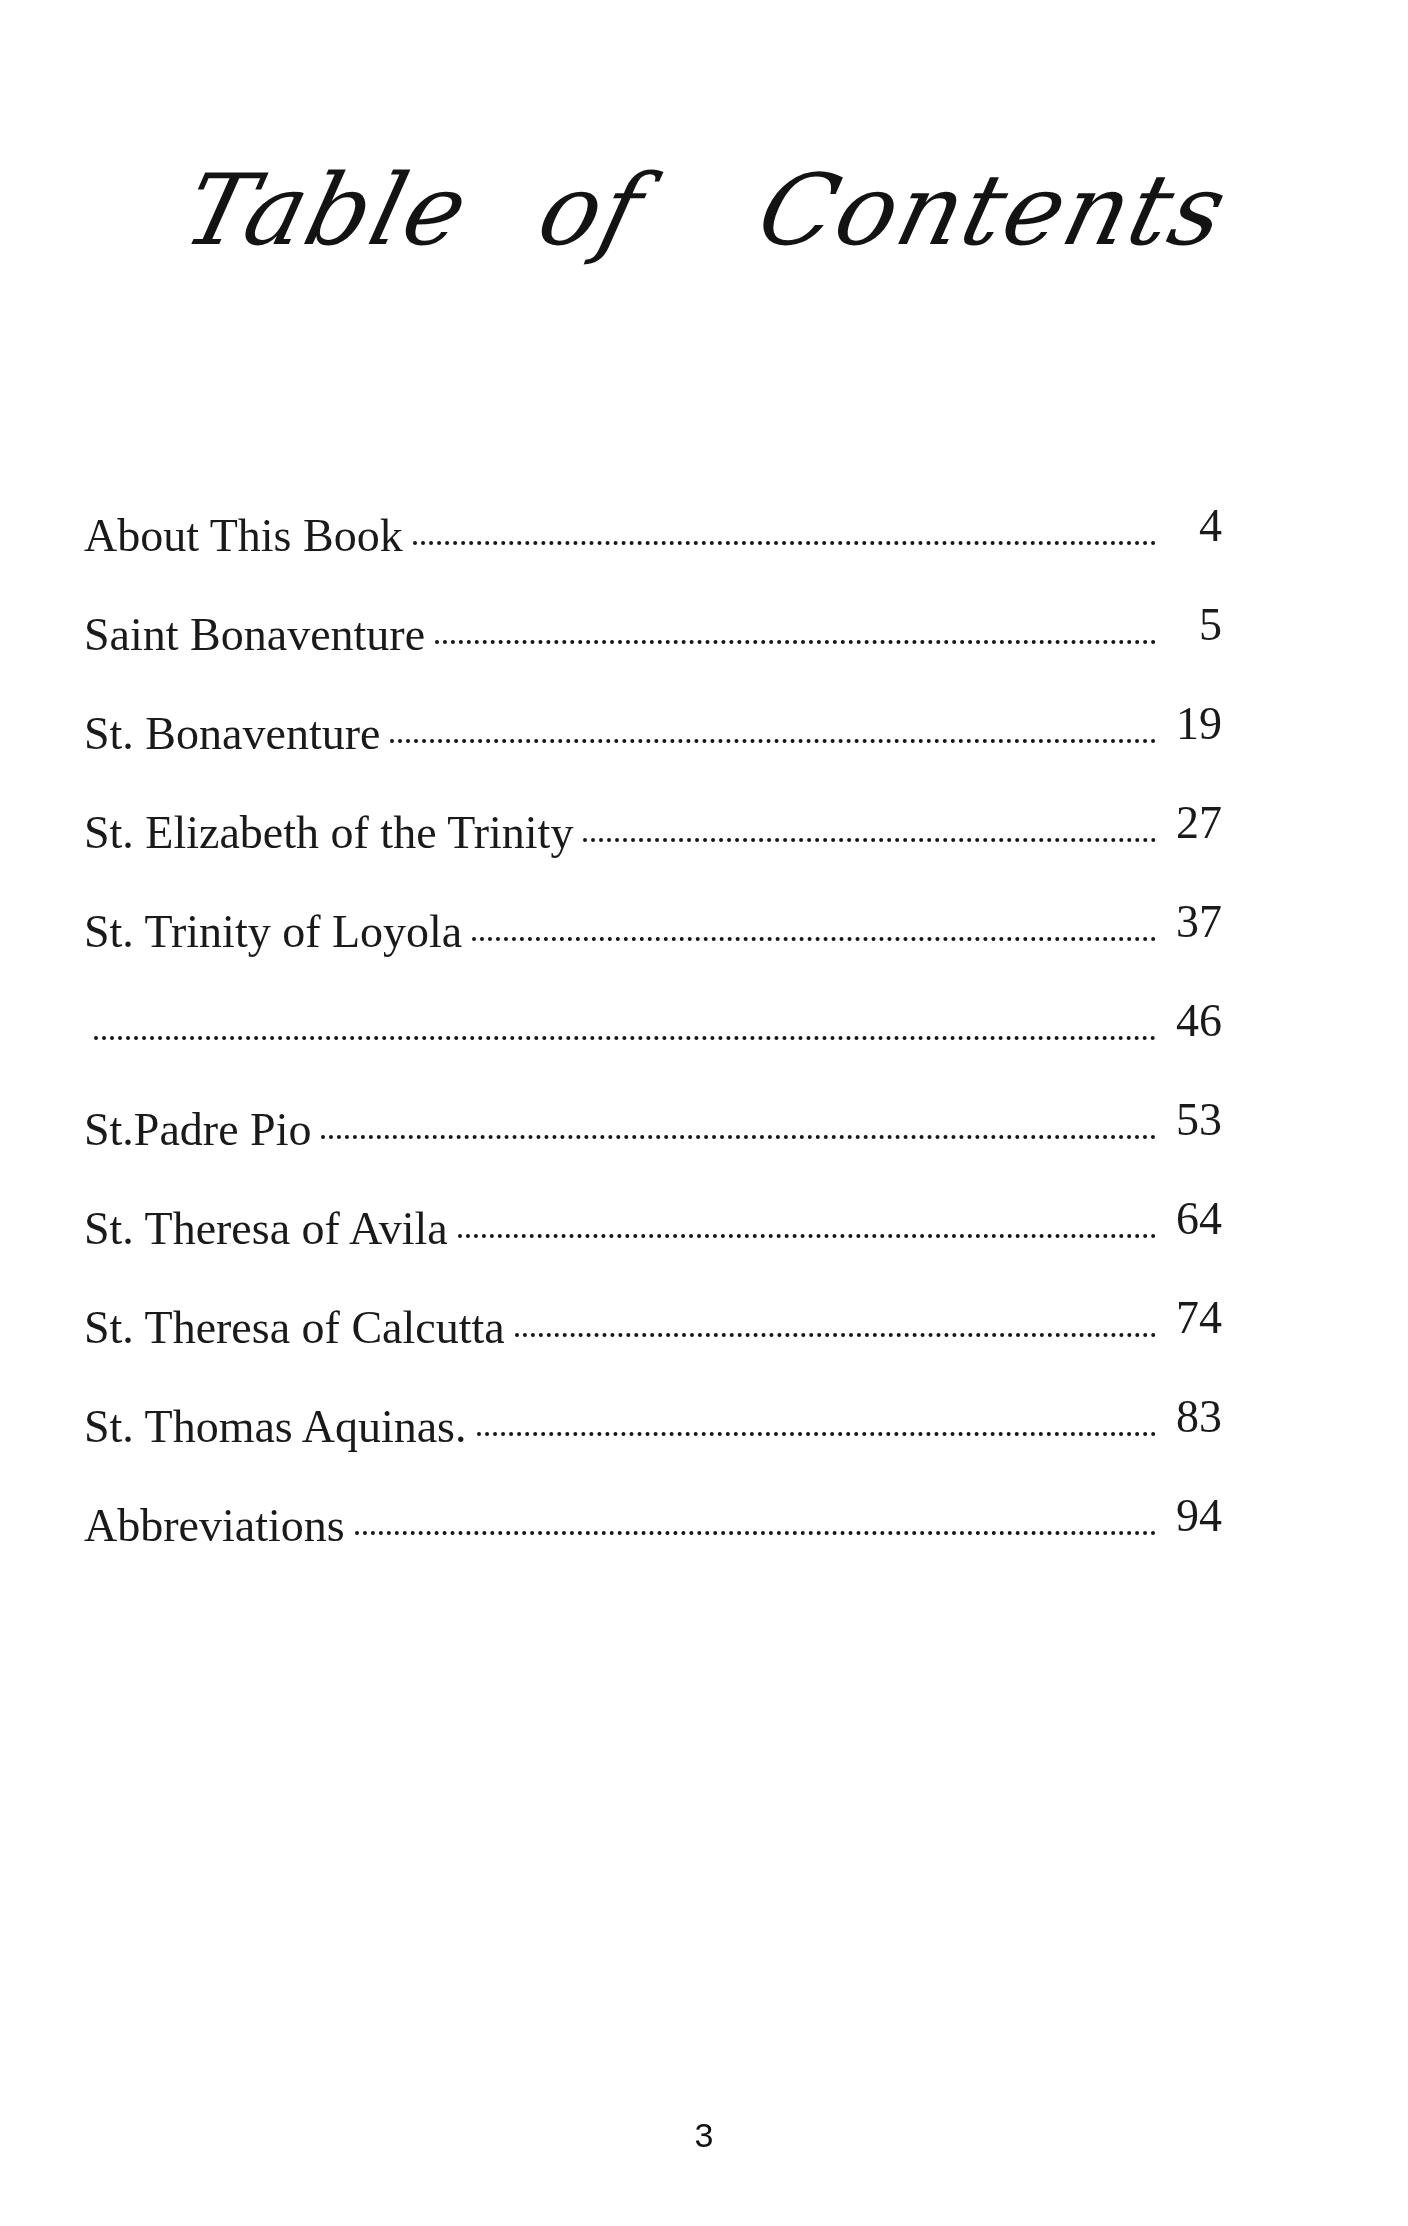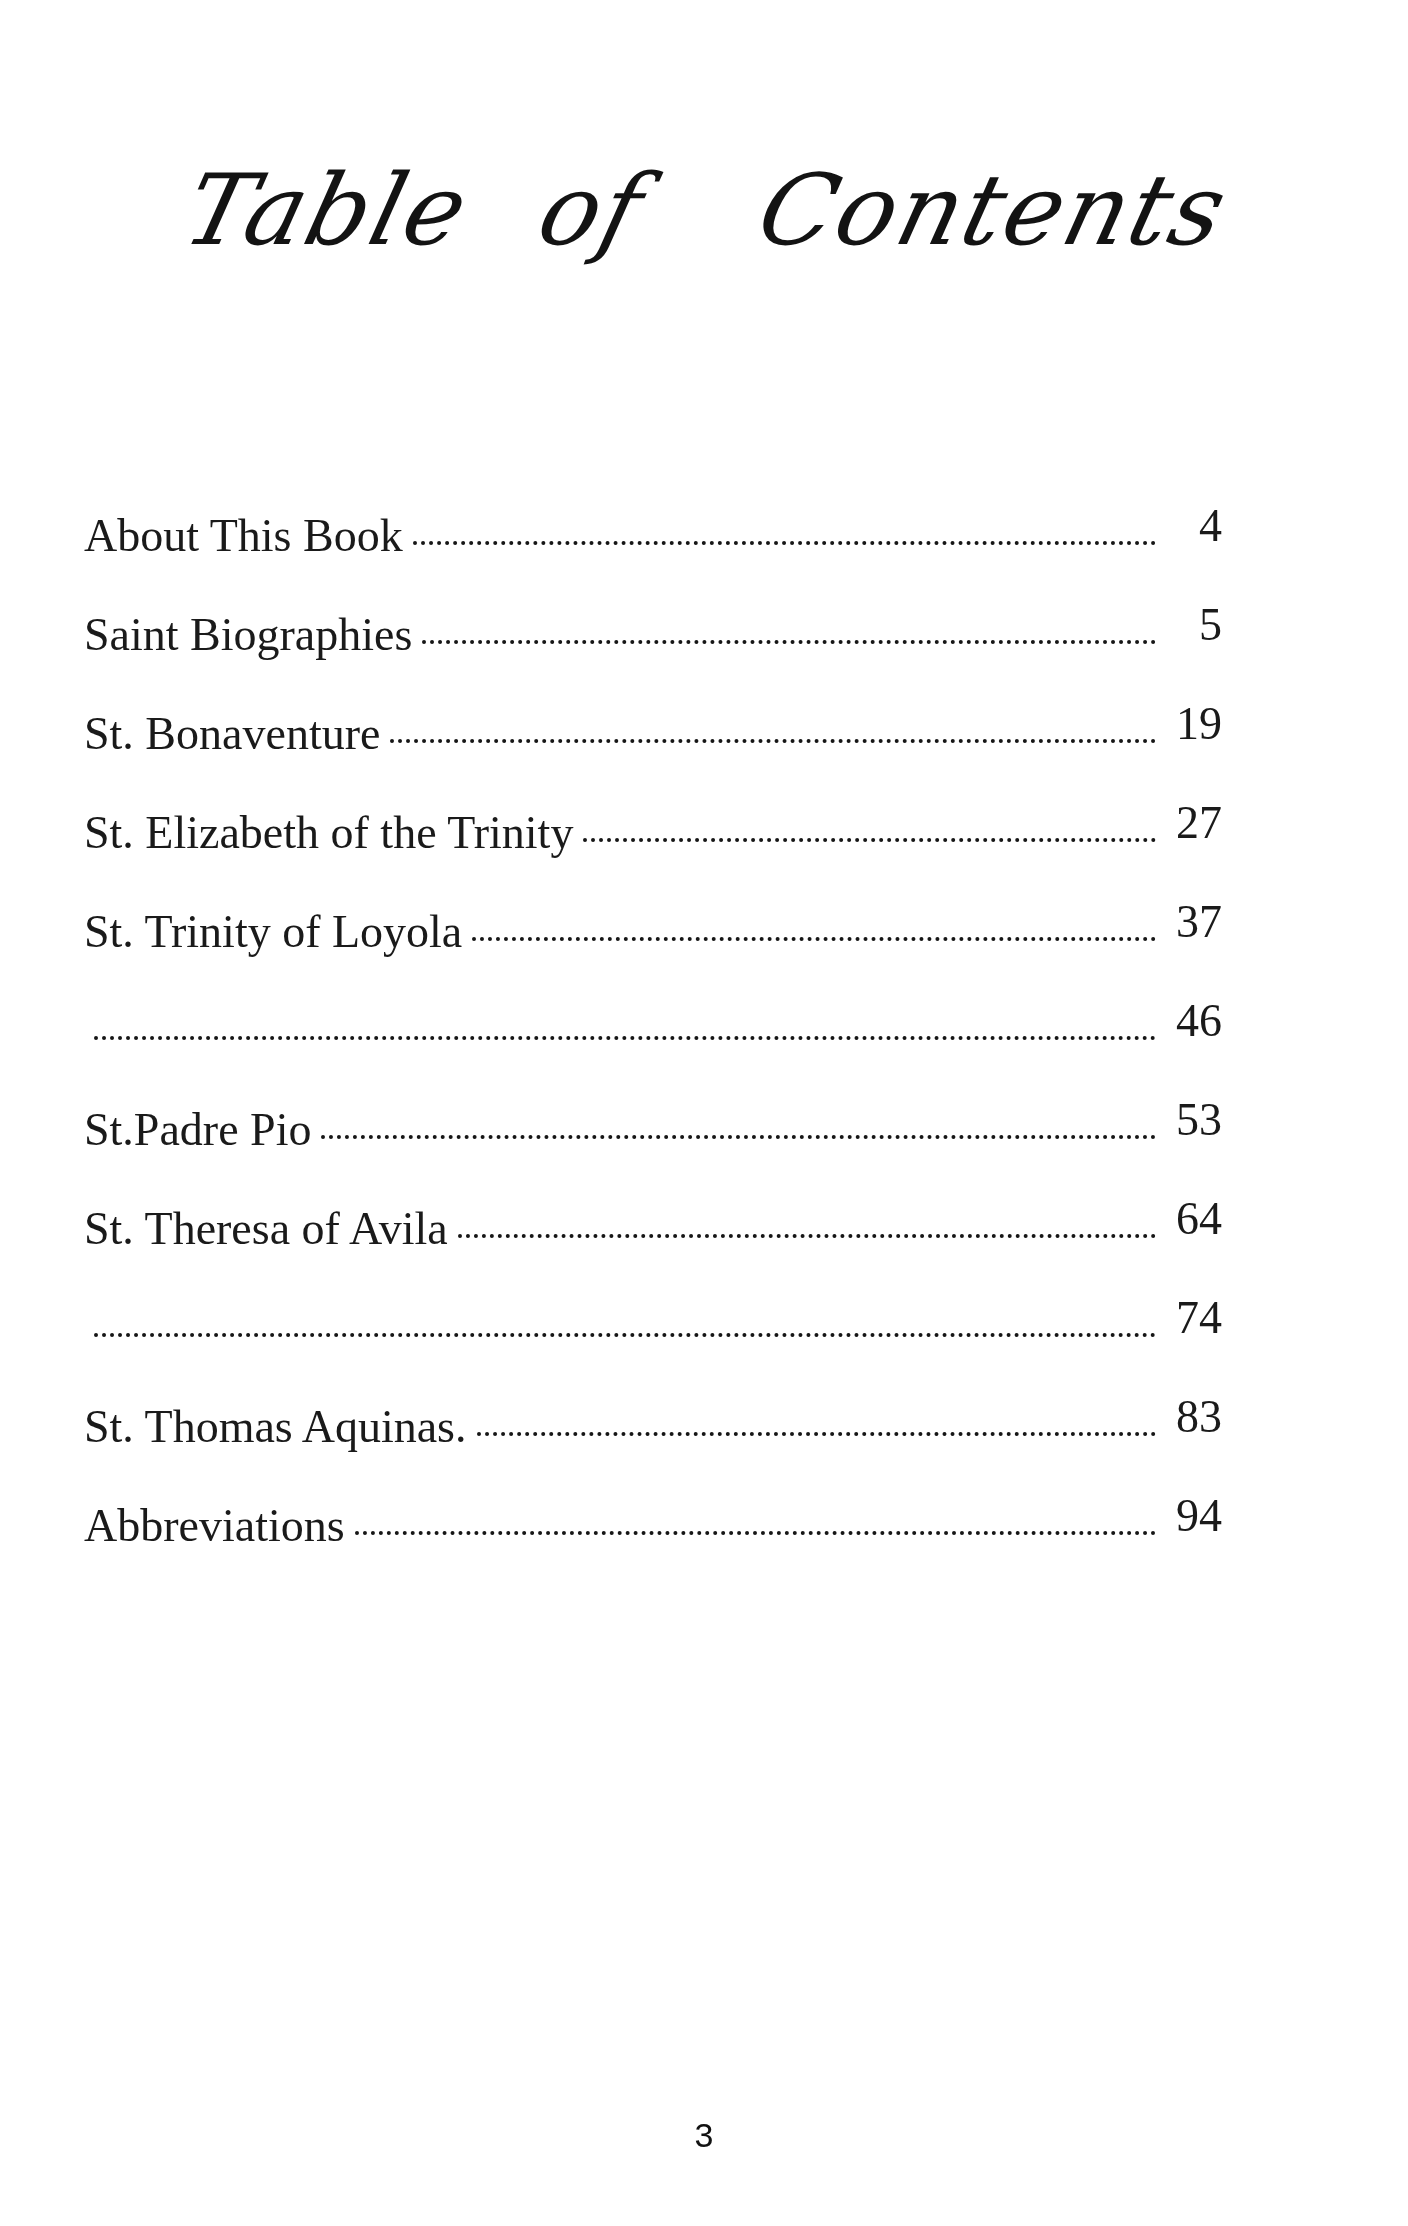--- a/index.html
+++ b/index.html
@@ -96,21 +96,21 @@
 
   <div class="toc">
 
     <div class="toc-row">
       <span class="toc-label">About This Book</span>
       <span class="toc-leader"></span>
       <span class="toc-page">4</span>
     </div>
 
     <div class="toc-row">
-      <span class="toc-label">Saint Biographies</span>
+      <span class="toc-label">Saint Bonaventure</span>
       <span class="toc-leader"></span>
       <span class="toc-page">5</span>
     </div>
 
     <div class="toc-row">
       <span class="toc-label">St. Bonaventure</span>
       <span class="toc-leader"></span>
       <span class="toc-page">19</span>
     </div>
 
@@ -137,20 +137,21 @@
       <span class="toc-page">53</span>
     </div>
 
     <div class="toc-row">
       <span class="toc-label">St. Theresa of Avila</span>
       <span class="toc-leader"></span>
       <span class="toc-page">64</span>
     </div>
 
     <div class="toc-row">
+      <span class="toc-label">St. Theresa of Calcutta</span>
       <span class="toc-leader"></span>
       <span class="toc-page">74</span>
     </div>
 
     <div class="toc-row">
       <span class="toc-label">St. Thomas Aquinas.</span>
       <span class="toc-leader"></span>
       <span class="toc-page">83</span>
     </div>
 

